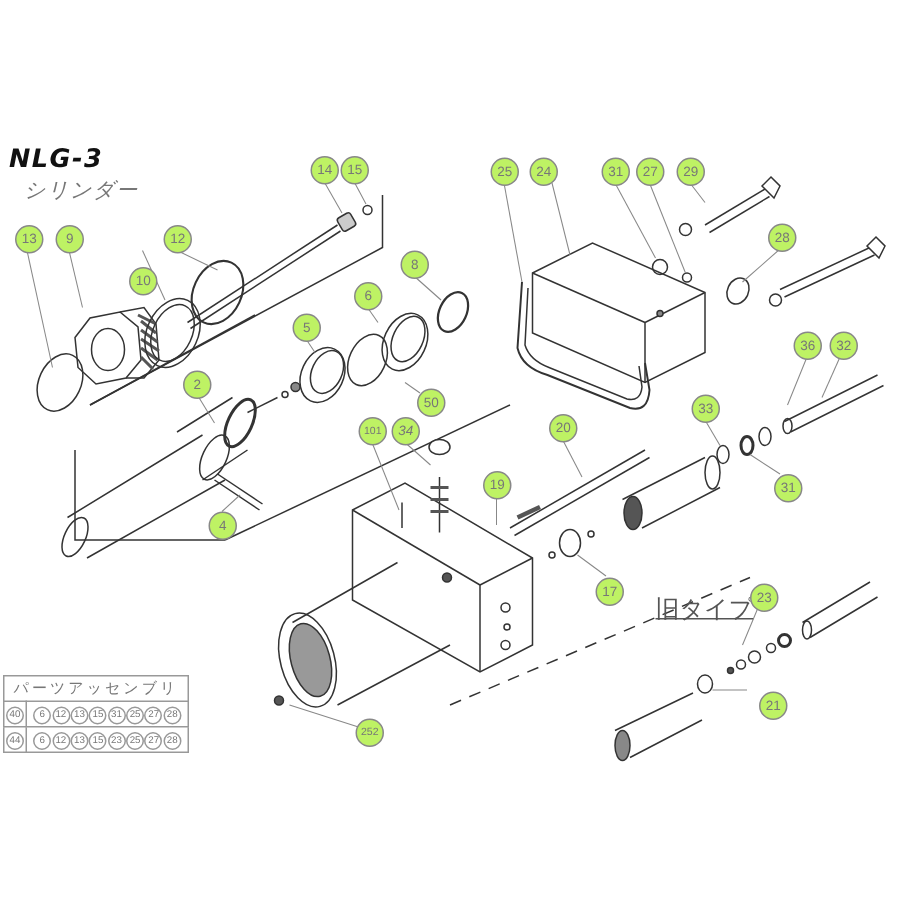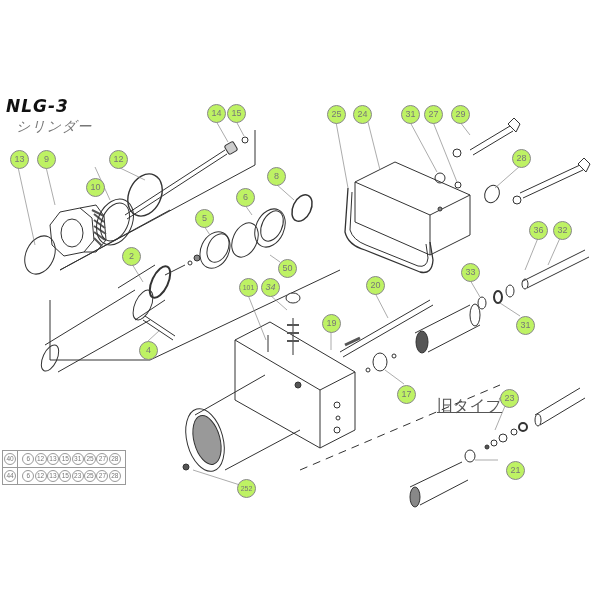--- a/index.html
+++ b/index.html
@@ -218,20 +218,23 @@
       <div class="callout" style="left: 397px; top: 385px;">17</div>
       <div class="callout" style="left: 239px; top: 278px; font-size: 7px;">101</div>
       <div class="callout" style="left: 261px; top: 278px; font-style: italic;">34</div>
       <div class="callout" style="left: 500px; top: 389px;">23</div>
       <div class="callout" style="left: 494px; top: 461px; margin-left: 12px;">21</div>
       <div class="callout" style="left: 237px; top: 479px; font-size: 7px;">252</div>
     </div>
 
   <table class="parts">
     <tbody>
+        <tr>
+          <td colspan="2" class="hdr">パーツアッセンブリ</td>
+        </tr>
     <tr>
       <td style="width:14px"><span class="chip">40</span></td>
       <td><span class="chip">6</span><span class="chip">12</span><span class="chip">13</span><span class="chip">15</span><span class="chip">31</span><span class="chip">25</span><span class="chip">27</span><span class="chip">28</span></td>
     </tr>
     <tr>
       <td><span class="chip">44</span></td>
       <td><span class="chip">6</span><span class="chip">12</span><span class="chip">13</span><span class="chip">15</span><span class="chip">23</span><span class="chip">25</span><span class="chip">27</span><span class="chip">28</span></td>
     </tr>
   </tbody>
     </table>

